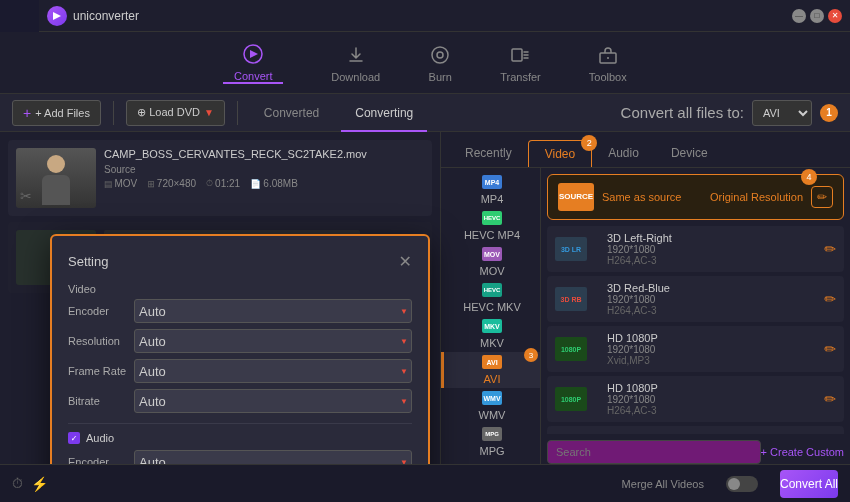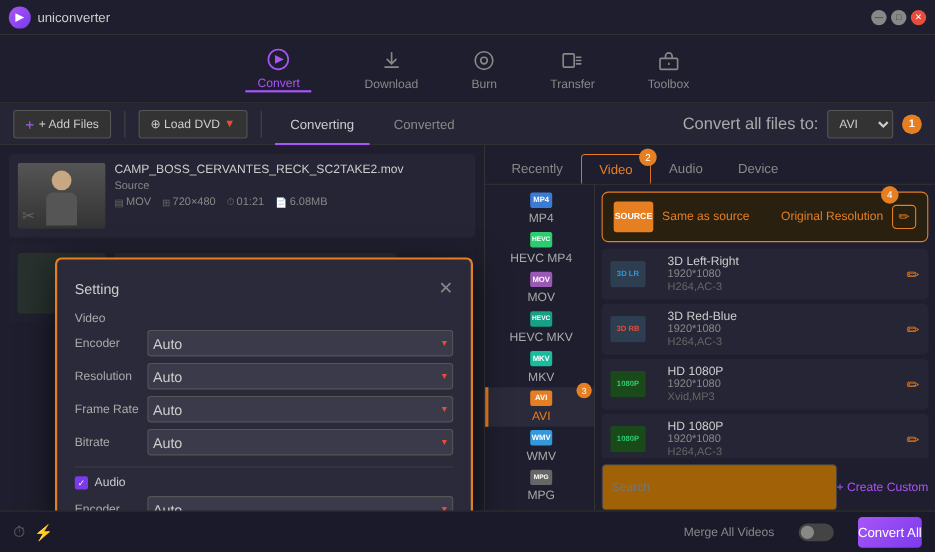--- a/index.html
+++ b/index.html
@@ -15,20 +15,21 @@
 
     
     .title-bar {
       background: #1e1e2e;
       height: 32px;
       display: flex;
       align-items: center;
       justify-content: space-between;
       padding: 0 8px;
       border-bottom: 1px solid #333;
+      margin-left: 39px;
     }
     .title-bar-left {
       display: flex;
       align-items: center;
       gap: 6px;
     }
     .app-logo {
       width: 20px; height: 20px;
       background: linear-gradient(135deg, #a855f7, #7c3aed);
       border-radius: 50%;
@@ -321,22 +322,22 @@
     .preset-row-codec { color: #666; font-size: 10px; }
     .preset-edit {
       color: #e67e22; font-size: 14px; cursor: pointer;
     }
 
     .search-row {
       padding: 6px 6px 0;
       display: flex; align-items: center;
     }
     .search-input {
-      flex: 1; background: #a16207; border: 1px solid #444;
-      border-radius: 4px; height: 42px; padding: 0 8px;
+      flex: 1; background: #701a75; border: 1px solid #444;
+      border-radius: 4px; height: 24px; padding: 0 8px;
       color: #ccc; font-size: 11px; outline: none;
     }
     .create-custom-btn {
       background: none; border: none; color: #a855f7;
       font-size: 11px; cursor: pointer; white-space: nowrap;
       margin-left: 0;
     }
 
     
     .setting-overlay {
@@ -500,22 +501,22 @@
   <button class="toolbar-btn">
     <span class="plus">+</span>
     <span>+ Add Files</span>
   </button>
   <div class="toolbar-divider"></div>
   <button class="toolbar-btn">
     <span>⊕ Load DVD</span>
     <span style="color:#e74c3c;font-size:10px;">▼</span>
   </button>
   <div class="toolbar-divider"></div>
+  <span class="tab-converting">Converted</span>
   <span class="tab-converting active">Converting</span>
-  <span class="tab-converting">Converted</span>
   <div class="toolbar-right">
     <span class="convert-all-label">Convert all files to:</span>
     <select class="format-select">
       <option>AVI</option>
       <option>MP4</option>
       <option>MOV</option>
       <option>MKV</option>
     </select>
     <div class="orange-circle">1</div>
   </div>

